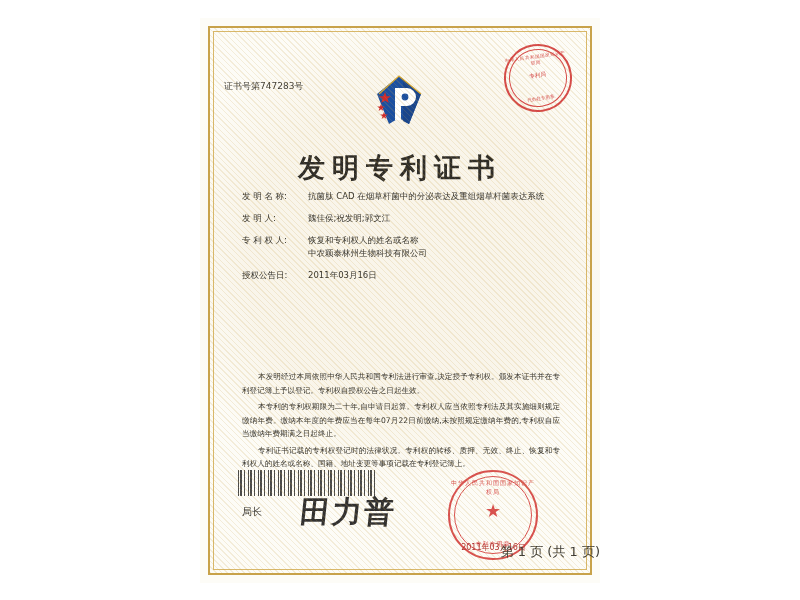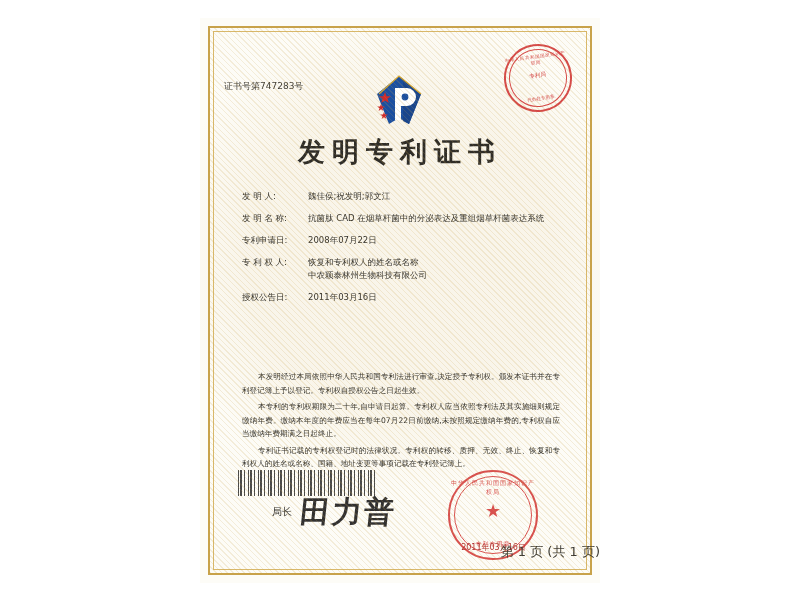--- a/index.html
+++ b/index.html
@@ -126,21 +126,21 @@
     top: 54px;
     height: 60px;
     text-align: center;
   }
   .emblem svg { display: inline-block; }
 
   
   .title {
     position: absolute;
     left: 0; right: 0;
-    top: 116px;
+    top: 132px;
     text-align: center;
     font-family: "DejaVu Serif", "Liberation Serif", serif;
     font-size: 27px;
     letter-spacing: 7px;
     color: #2f2d28;
     font-weight: 700;
   }
 
   
   .fields {
@@ -196,21 +196,21 @@
       repeating-linear-gradient(90deg,
         #2b2b2b 0 1px, #fdfcf7 1px 2px,
         #2b2b2b 2px 4px, #fdfcf7 4px 6px,
         #2b2b2b 6px 7px, #fdfcf7 7px 10px);
     opacity: .85;
   }
 
   
   .director {
     position: absolute;
-    left: 72px;
+    left: 42px;
     top: 487px;
     font-size: 10px;
     color: #2f2d28;
     font-family: "DejaVu Sans", sans-serif;
   }
   .signature {
     position: absolute;
     left: 100px;
     top: 474px;
     font-family: "DejaVu Serif", serif;
@@ -317,34 +317,30 @@
         </g>
         <path d="M14 22 L34 4 L56 22" fill="none" stroke="#d8a830" stroke-width="1.2"></path>
       </svg>
     </div>
 
     <div class="title">发明专利证书</div>
 
     <div class="fields">
 
       <div class="field-row">
+        <div class="field-label">发 明 名 称:</div>
+        <div class="field-value">抗菌肽 CAD 在烟草杆菌中的分泌表达及重组烟草杆菌表达系统</div>
+      </div>
+
+      <div class="field-row">
         <div class="field-label">发 明 人:</div>
         <div class="field-value">魏佳侯;祝发明;郭文江</div>
       </div>
 
-      <div class="field-row">
-        <div class="field-label">发 明 名 称:</div>
-        <div class="field-value">抗菌肽 CAD 在烟草杆菌中的分泌表达及重组烟草杆菌表达系统</div>
-      </div>
-
-
-      <div class="field-row">
-        <div class="field-label">专利申请日:</div>
-        <div class="field-value">2008年07月22日</div>
-      </div>
+
 
       <div class="field-row">
         <div class="field-label">专 利 权 人:</div>
         <div class="field-value">
           <span>恢复和专利权人的姓名或名称</span>
           <span class="line2">中农颖泰林州生物科技有限公司</span>
         </div>
       </div>
 
       <div class="field-row">

